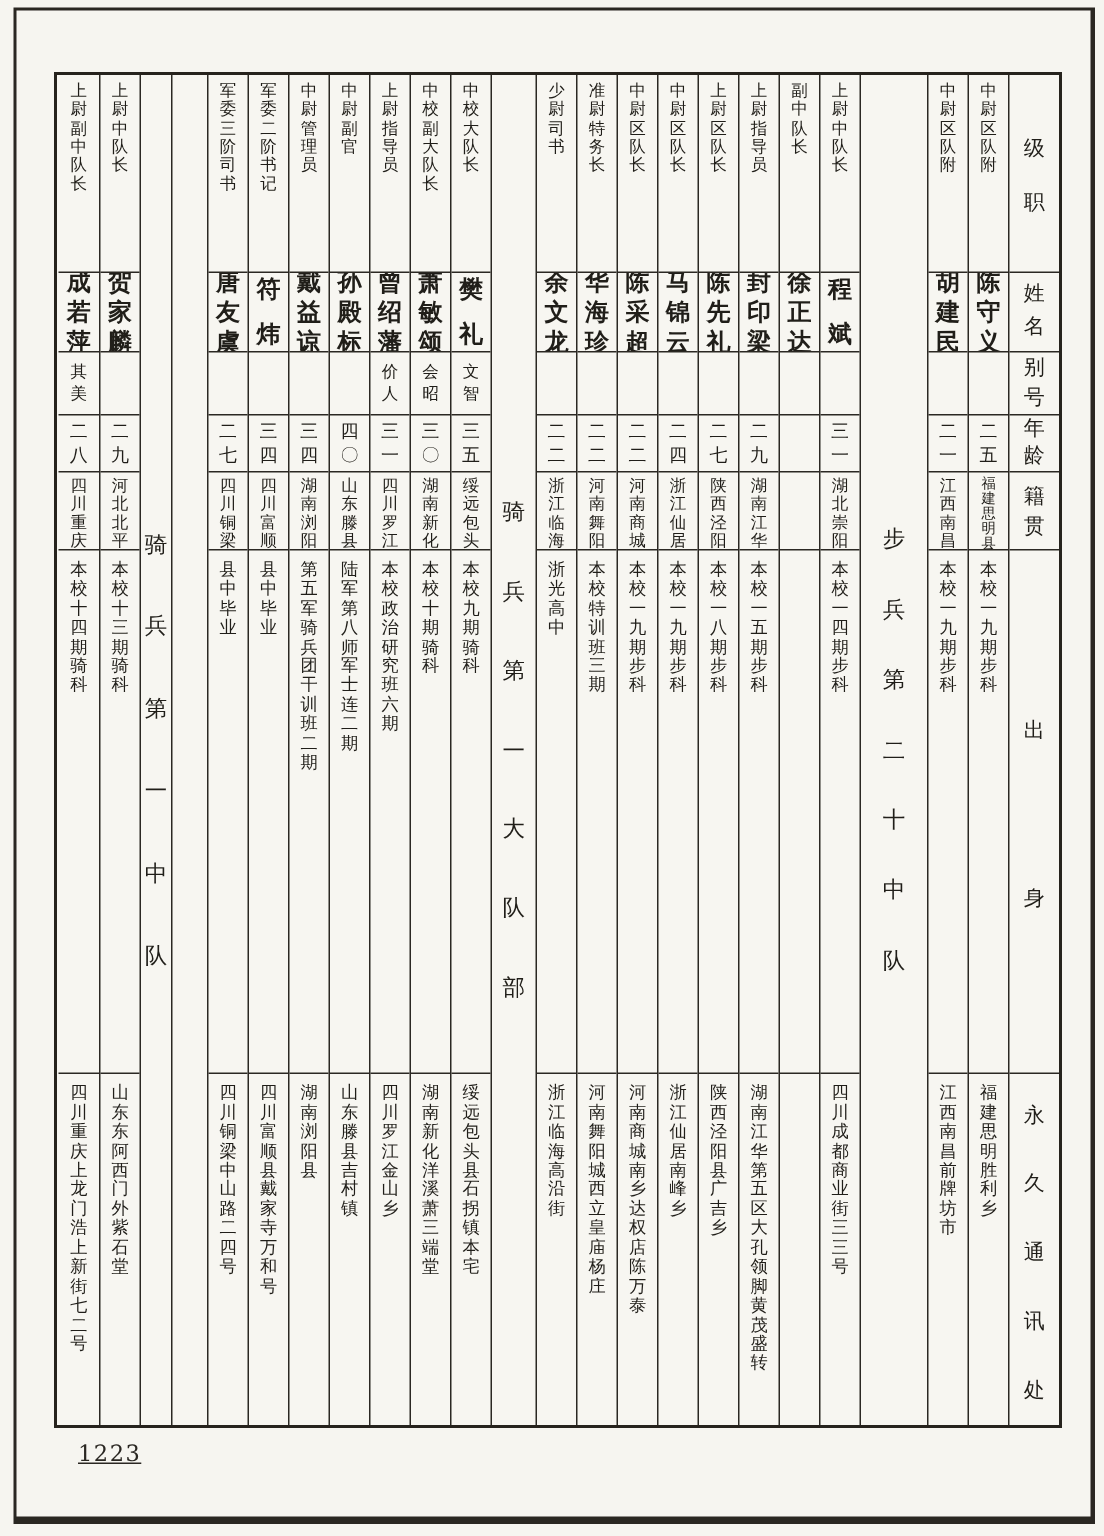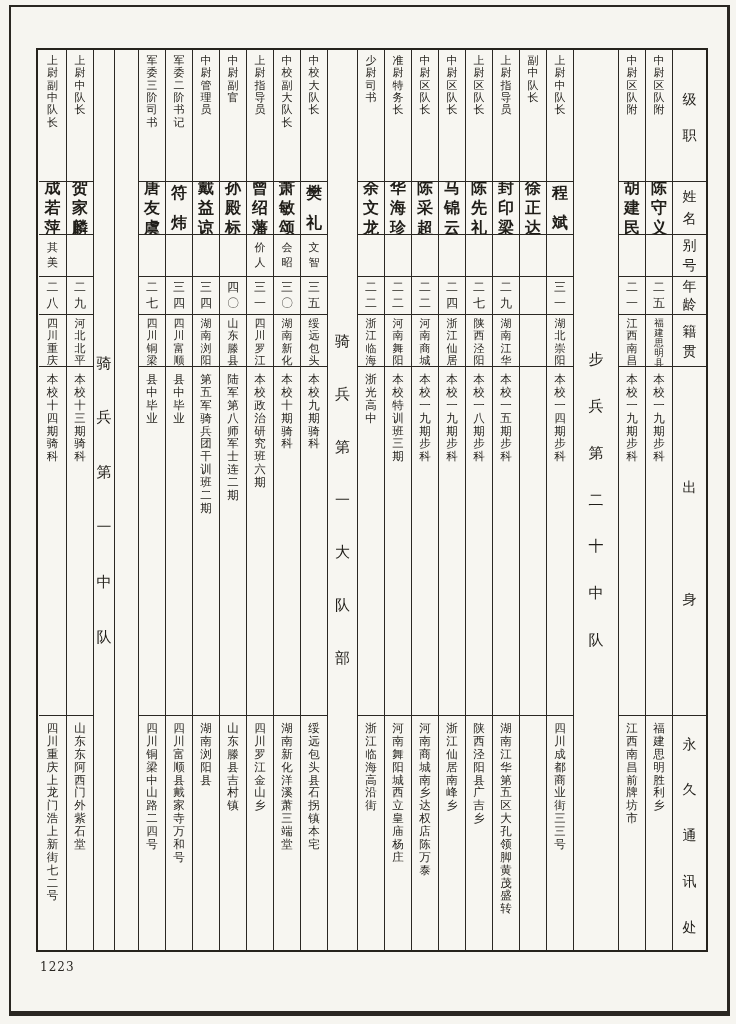--- a/index.html
+++ b/index.html
@@ -58,23 +58,24 @@
   .g-h4{row-gap:4px;} .g-h5{row-gap:96px;} .g-h6{row-gap:30px;}
 
   .seccell {
     flex:1 1 auto; display:flex; flex-direction:column; align-items:center;
     justify-content:center; border-bottom:none;
   }
   .seccell .ch{font-size:15px;}
   .g-secwide{row-gap:30px;} .g-secmid{row-gap:36px;} .g-secnarrow{row-gap:38px;}
 
   .page-number {
-    position:absolute; left:40px; top:960px;
-    font-family:"DejaVu Serif", serif; font-size:12px; color:#2a2722;
+    position:absolute; left:52px; top:960px;
+    font-family:"DejaVu Serif", serif; font-size:15px; color:#2a2722;
     letter-spacing:1px;
+    text-decoration:underline;
   }
 </style>
 </head>
 <body>
 
 <div class="page">
   <div class="page-frame"></div>
   <div class="roster" id="roster">
       <div class="col w-header">
         <div class="cell r-rank hcell g-h0">

